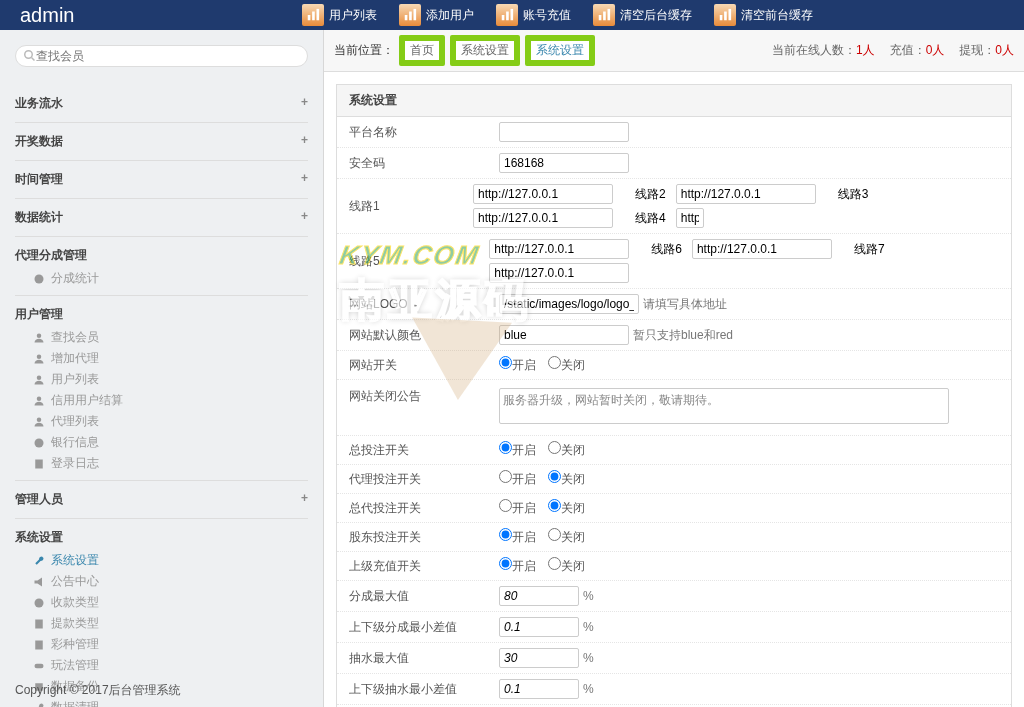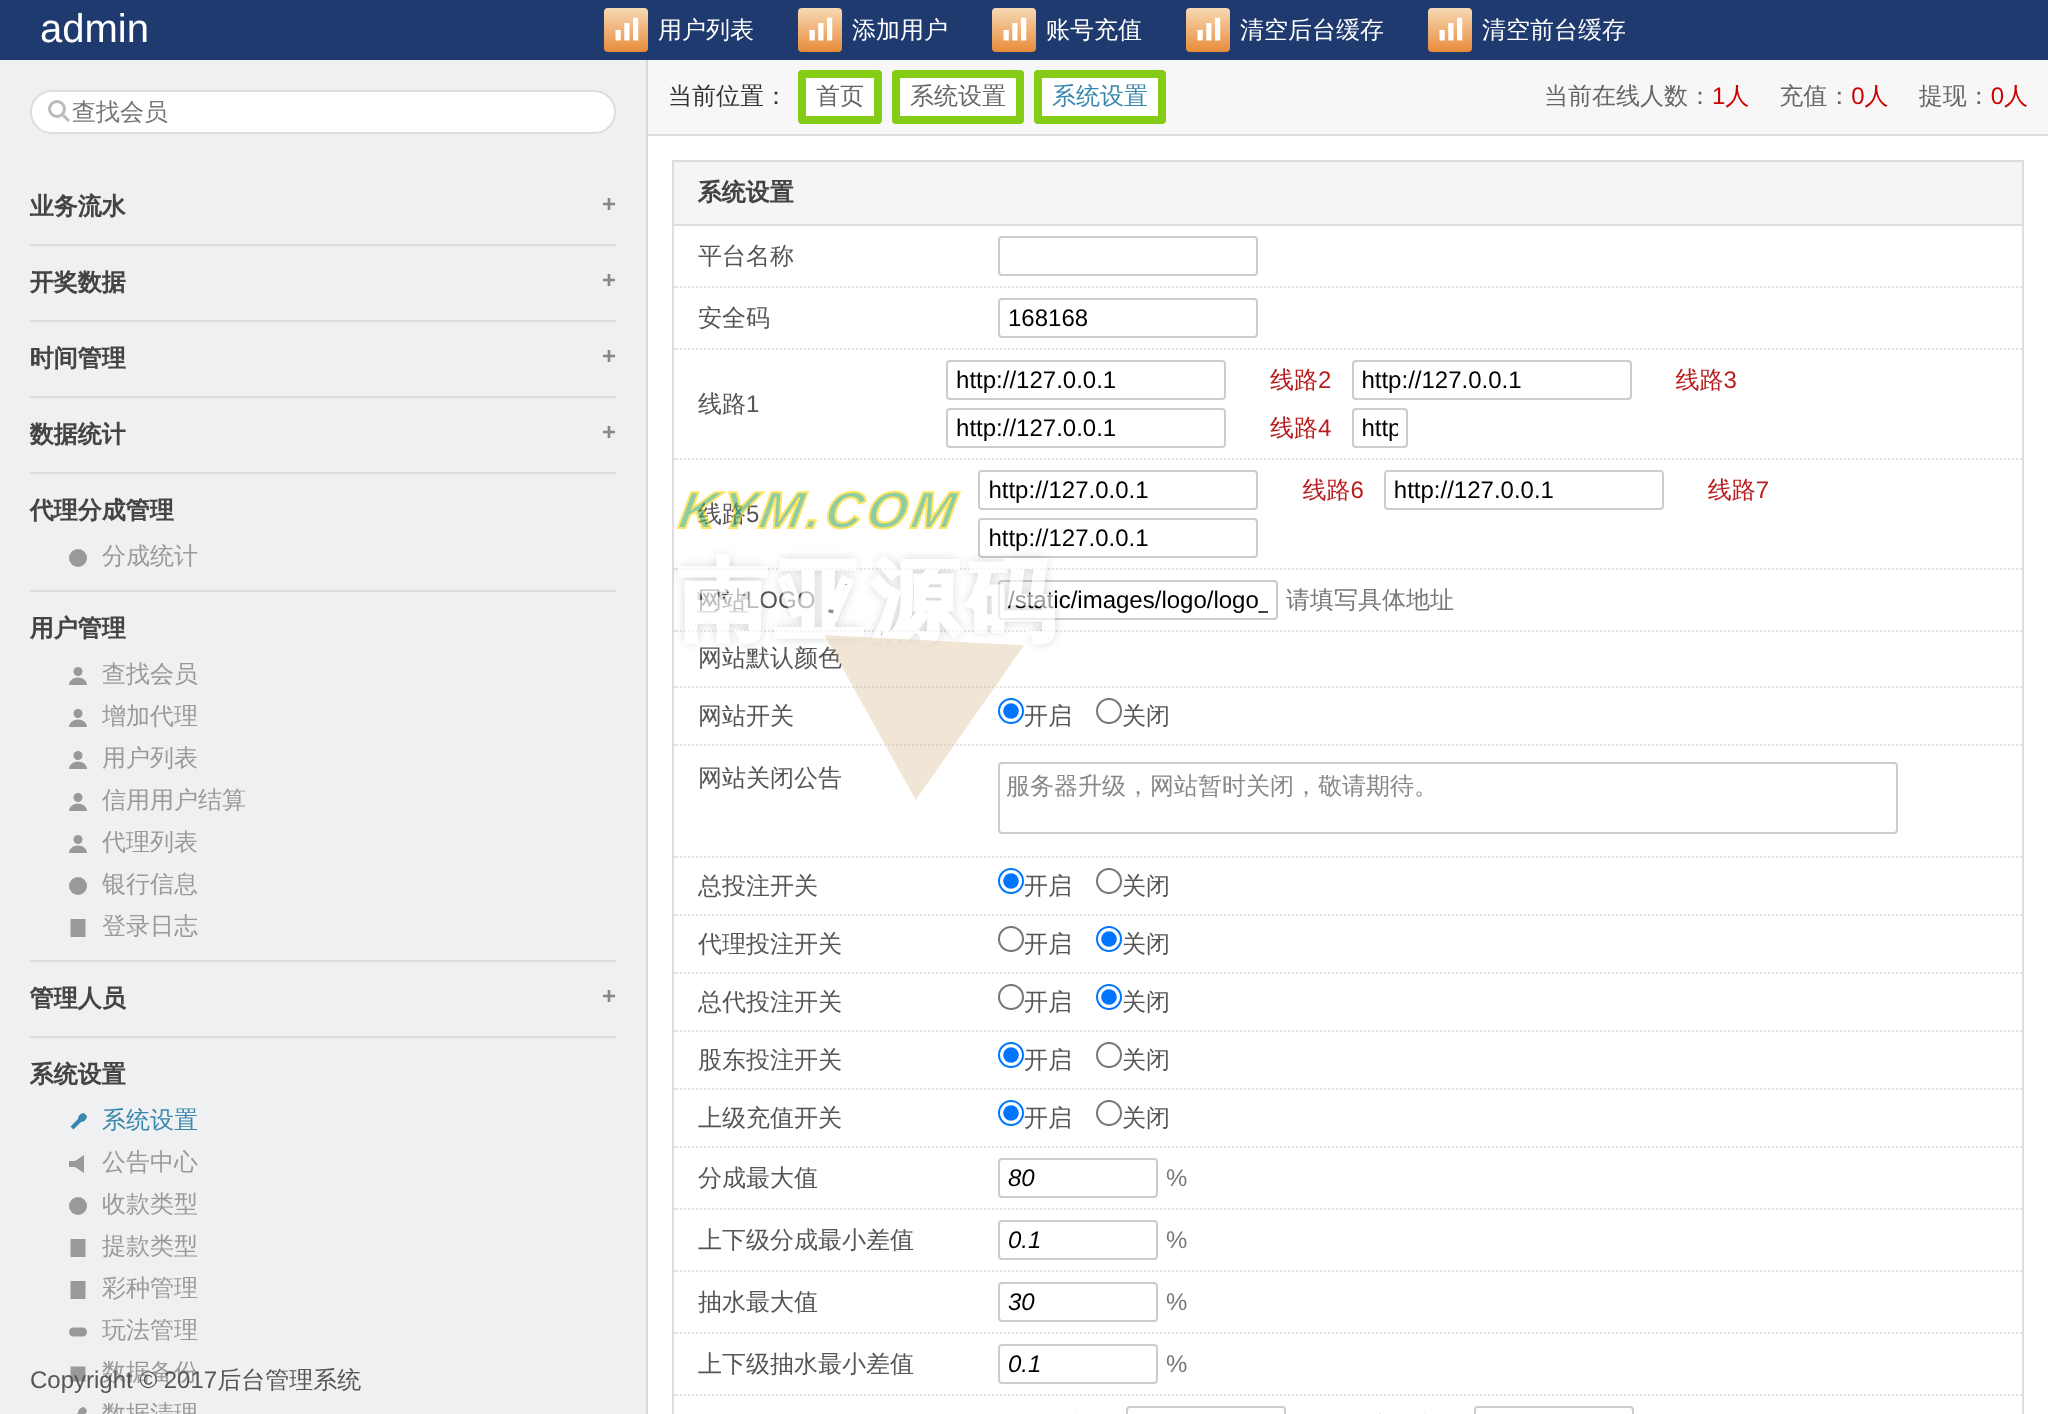--- a/index.html
+++ b/index.html
@@ -19,35 +19,35 @@
 .menu-title { color: #444; font-weight: bold; padding: 4px 0; display: flex; justify-content: space-between; cursor: pointer; }
 .plus { color: #888; }
 .menu-items { padding-left: 18px; }
 .menu-item { display: flex; align-items: center; gap: 6px; color: #999; padding: 2px 0; cursor: pointer; }
 .menu-item svg { width: 12px; height: 12px; fill: #999; }
 .menu-item.active { color: #3a87ad; }
 .menu-item.active svg { fill: #3a87ad; }
 .footer { position: absolute; bottom: 8px; left: 15px; color: #555; font-size: 12px; }
 .main { flex: 1; overflow: auto; background: #fff; }
 .crumbs { background: #f7f7f7; border-bottom: 1px solid #ddd; padding: 5px 10px; display: flex; align-items: center; gap: 5px; }
-.crumbs .tag { background: #fff; border: 4px solid #84cc16; padding: 1px 5px; border-radius: 2px; color: #666; }
+.crumbs .tag { background: #fff; border: 6px solid #84cc16; padding: 1px 5px; border-radius: 2px; color: #666; }
 .crumbs .tag.cur { color: #3a87ad; }
 .crumbs .right { margin-left: auto; display: flex; gap: 15px; color: #666; }
 .rednum { color: #c00; }
 .panel { margin: 12px; border: 1px solid #ddd; }
 .panel-head { background: #f5f5f5; border-bottom: 1px solid #ddd; padding: 7px 12px; font-weight: bold; color: #444; }
 .form-row { display: flex; align-items: center; border-bottom: 1px dotted #e5e5e5; padding: 5px 12px; min-height: 28px; }
 .form-label { width: 150px; color: #555; }
 .form-ctrl input[type="text"] { border: 1px solid #ccc; border-radius: 2px; padding: 2px 4px; font-size: 12px; }
 .inw-130 { width: 130px; }
 .inw-140 { width: 140px; }
 .inw-60 { width: 80px; font-style: italic; }
 .inw-80 { width: 80px; }
 .hint { color: #777; margin-left: 4px; }
-.inline-label { color: #b91c1c; margin: 0 6px 0 18px; }
+.inline-label { color: #000000; margin: 0 6px 0 18px; }
 .radio-pair label { margin-right: 12px; color: #555; }
 textarea { width: 450px; height: 36px; border: 1px solid #ccc; border-radius: 2px; padding: 3px; font-size: 12px; color: #888; resize: none; }
 .multi-line { display: flex; flex-wrap: wrap; align-items: center; gap: 4px; }
 .multi-line .lbl { color: #555; }
 .wm { position: absolute; pointer-events: none; left: 340px; top: 240px; z-index: 5; opacity: 0.6; }
 .wm-text1 { font-size: 26px; font-weight: bold; font-style: italic; color: #4a6; -webkit-text-stroke: 1px #ffd400; transform: skewX(-10deg); letter-spacing: 2px; }
 .wm-text2 { font-size: 44px; font-weight: 700; color: #404040; -webkit-text-stroke: 2px #fff; letter-spacing: 4px; text-shadow: 0 0 6px rgba(0,0,0,.4); }
 .wm-tri { width: 0; height: 0; border-left: 50px solid transparent; border-right: 50px solid transparent; border-top: 80px solid rgba(210,170,120,.5); margin-left: 70px; margin-top: -10px; transform: rotate(3deg); }
 </style>
 </head>
@@ -329,20 +329,21 @@
         </div>
       </div>
 
       <div class="form-row">
           <div class="form-label">网站LOGO</div>
           <div class="form-ctrl"><input type="text" class="inw-140" value="/static/images/logo/logo_zc.p" style=""><span class="hint">请填写具体地址</span></div>
         </div>
 
       <div class="form-row">
           <div class="form-label">网站默认颜色</div>
+          <div class="form-ctrl"><input type="text" class="inw-130" value="blue" style=""><span class="hint">暂只支持blue和red</span></div>
         </div>
 
       <div class="form-row">
           <div class="form-label">网站开关</div>
           <div class="form-ctrl radio-pair"><label><input type="radio" checked="" style=""><span>开启</span></label><label><input type="radio" style=""><span>关闭</span></label></div>
         </div>
 
       <div class="form-row" style="align-items:flex-start;padding-top:8px;padding-bottom:8px">
           <div class="form-label">网站关闭公告</div>
           <div class="form-ctrl"><textarea style="">服务器升级，网站暂时关闭，敬请期待。</textarea></div>

